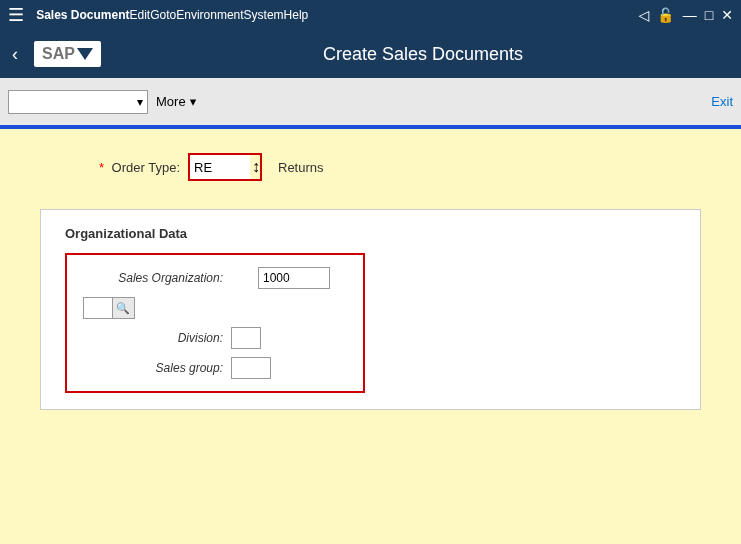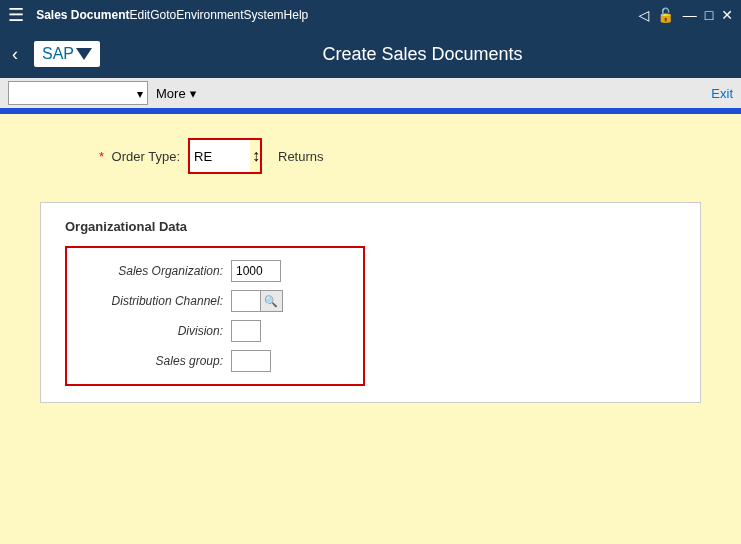--- a/index.html
+++ b/index.html
@@ -41,22 +41,22 @@
     }
     .sap-logo {
       background: white;
       border-radius: 2px;
       padding: 4px 8px;
       display: flex;
       align-items: center;
       justify-content: center;
     }
     .sap-logo-text {
-      color: #0369a1;
-      font-weight: normal;
+      color: #737373;
+      font-weight: bold;
       font-size: 16px;
     }
     .sap-logo-triangle {
       width: 0;
       height: 0;
       border-left: 8px solid transparent;
       border-right: 8px solid transparent;
       border-top: 12px solid #1a3a5c;
       margin-left: 2px;
     }
@@ -65,24 +65,24 @@
       text-align: center;
       font-size: 18px;
       font-weight: normal;
     }
 
     
     .toolbar {
       background: #e8e8e8;
       display: flex;
       align-items: center;
-      height: 36px;
+      height: 51px;
       padding: 0 8px;
       gap: 8px;
-      border-bottom: 6px solid #1d4ed8;
+      border-bottom: 4px solid #1d4ed8;
       justify-content: space-between;
     }
     .toolbar-dropdown {
       border: 1px solid #999;
       background: white;
       height: 24px;
       width: 140px;
       display: flex;
       align-items: center;
       justify-content: flex-end;
@@ -128,21 +128,21 @@
       margin-right: 4px;
     }
     .order-type-input-wrapper {
       border: 2px solid #cc0000;
       display: inline-flex;
       align-items: center;
     }
     .order-type-input {
       border: none;
       width: 60px;
-      height: 32px;
+      height: 24px;
       padding: 0 4px;
       font-size: 13px;
       outline: none;
     }
     .order-type-desc {
       font-size: 13px;
       color: #333;
       margin-left: 8px;
     }
 
@@ -273,26 +273,25 @@
   </div>
 
   <div class="org-data-section">
     <div class="section-title">Organizational Data</div>
 
     <div class="org-fields-container">
 
       
       <div class="field-row">
         <span class="field-label">Sales Organization:</span>
-        <input class="field-input" type="text" style="width: 50px;" value="1000">
+        <input class="field-input" type="text" style="width: 72px; margin-left: 27px;" value="1000">
       </div>
 
       
       <div class="field-row">
-        <span class="field-label">Distribution Channel:</span>
         <div class="field-input-with-btn">
           <input class="field-input" type="text" style="width: 30px;" value="">
           <button class="field-search-btn">
             <span>🔍</span>
           </button>
         </div>
       </div>
 
       
       <div class="field-row">

